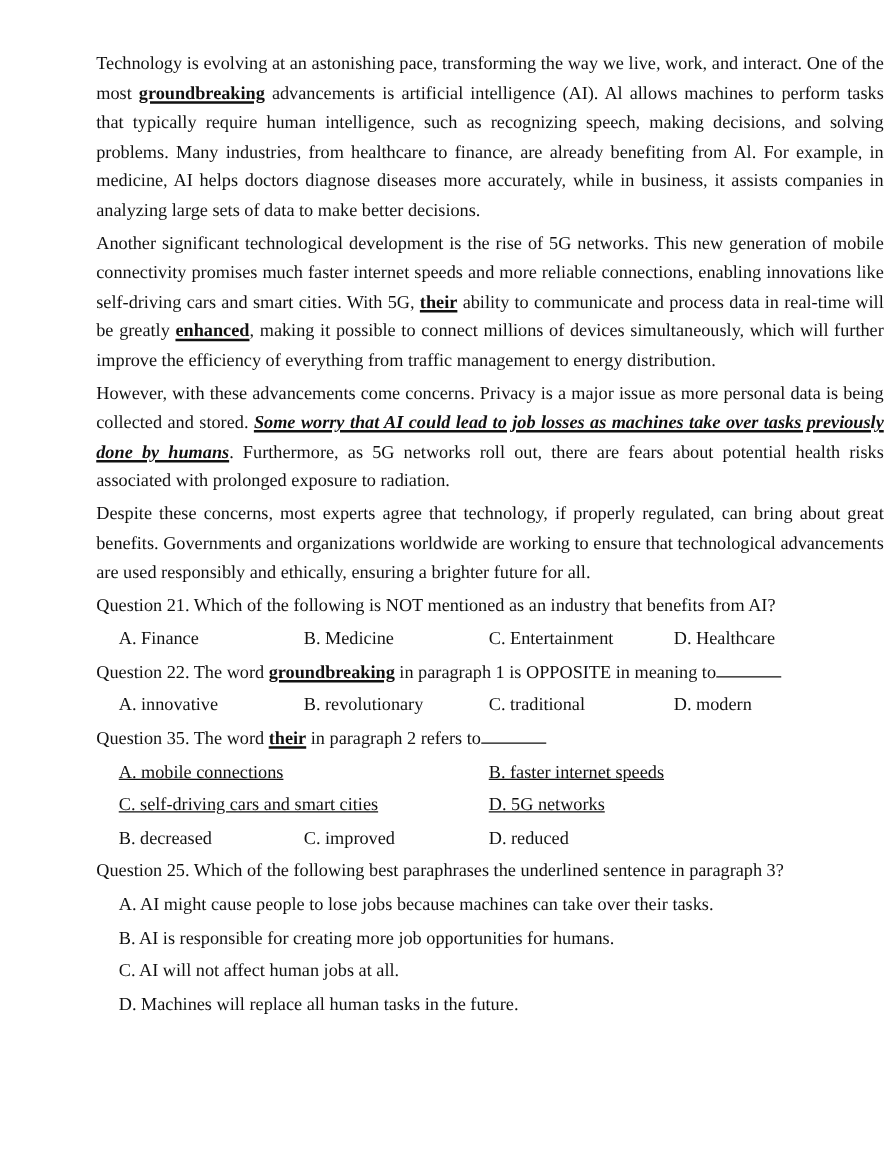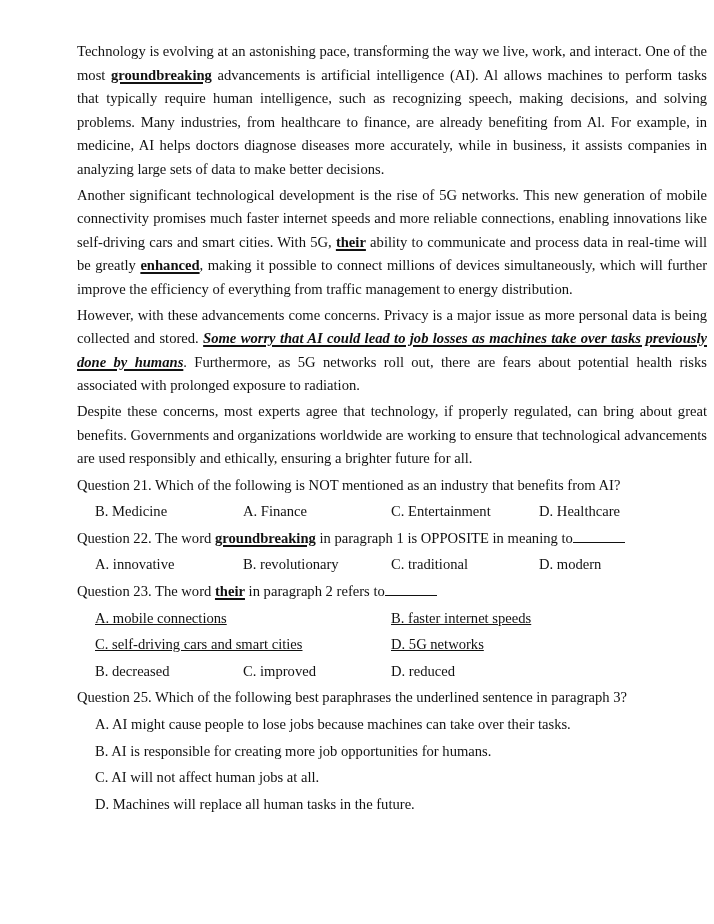--- a/index.html
+++ b/index.html
@@ -38,39 +38,39 @@
     <p class="para"><span>Another significant technological development is the rise of 5G networks. This new generation of mobile connectivity promises much faster internet speeds and more reliable connections, enabling innovations like self-driving cars and smart cities. With 5G, </span><span class="u-bold">their</span><span> ability to communicate and process data in real-time will be greatly </span><span class="u-bold">enhanced</span><span>, making it possible to connect millions of devices simultaneously, which will further improve the efficiency of everything from traffic management to energy distribution.</span></p>
 
     <p class="para"><span>However, with these advancements come concerns. Privacy is a major issue as more personal data is being collected and stored. </span><span class="u-bold-italic">Some worry that AI could lead to job losses as machines take over tasks previously done by humans</span><span>. Furthermore, as 5G networks roll out, there are fears about potential health risks associated with prolonged exposure to radiation.</span></p>
 
     <p class="para">Despite these concerns, most experts agree that technology, if properly regulated, can bring about great benefits. Governments and organizations worldwide are working to ensure that technological advancements are used responsibly and ethically, ensuring a brighter future for all.</p>
   </div>
 
   <div style="margin-top:1px;">
     <p class="q"><span class="q-num">Question 21.</span><span> Which of the following is NOT mentioned as an industry that benefits from AI?</span></p>
     <div class="opts4">
+      <span class="opt">A. Finance</span>
       <span class="opt">B. Medicine</span>
-      <span class="opt">A. Finance</span>
       <span class="opt">C. Entertainment</span>
       <span class="opt">D. Healthcare</span>
     </div>
   </div>
 
   <div>
     <p class="q"><span class="q-num">Question 22.</span><span> The word </span><span class="u-bold">groundbreaking</span><span> in paragraph 1 is OPPOSITE in meaning to</span><span class="blank" style="width:52px"></span></p>
     <div class="opts4">
       <span class="opt">A. innovative</span>
       <span class="opt">B. revolutionary</span>
       <span class="opt">C. traditional</span>
       <span class="opt">D. modern</span>
     </div>
   </div>
 
   <div>
-    <p class="q"><span class="q-num">Question 23.</span><span> The word </span><span class="u-bold">their</span><span> in paragraph 2 refers to</span><span class="blank" style="width:52px"></span></p>
+    <p class="q"><span class="q-num">Question 35.</span><span> The word </span><span class="u-bold">their</span><span> in paragraph 2 refers to</span><span class="blank" style="width:52px"></span></p>
     <div class="opts2">
       <span class="opt">A. mobile connections</span>
       <span class="opt">B. faster internet speeds</span>
     </div>
     <div class="opts2">
       <span class="opt">C. self-driving cars and smart cities</span>
       <span class="opt">D. 5G networks</span>
     </div>
   </div>
 

